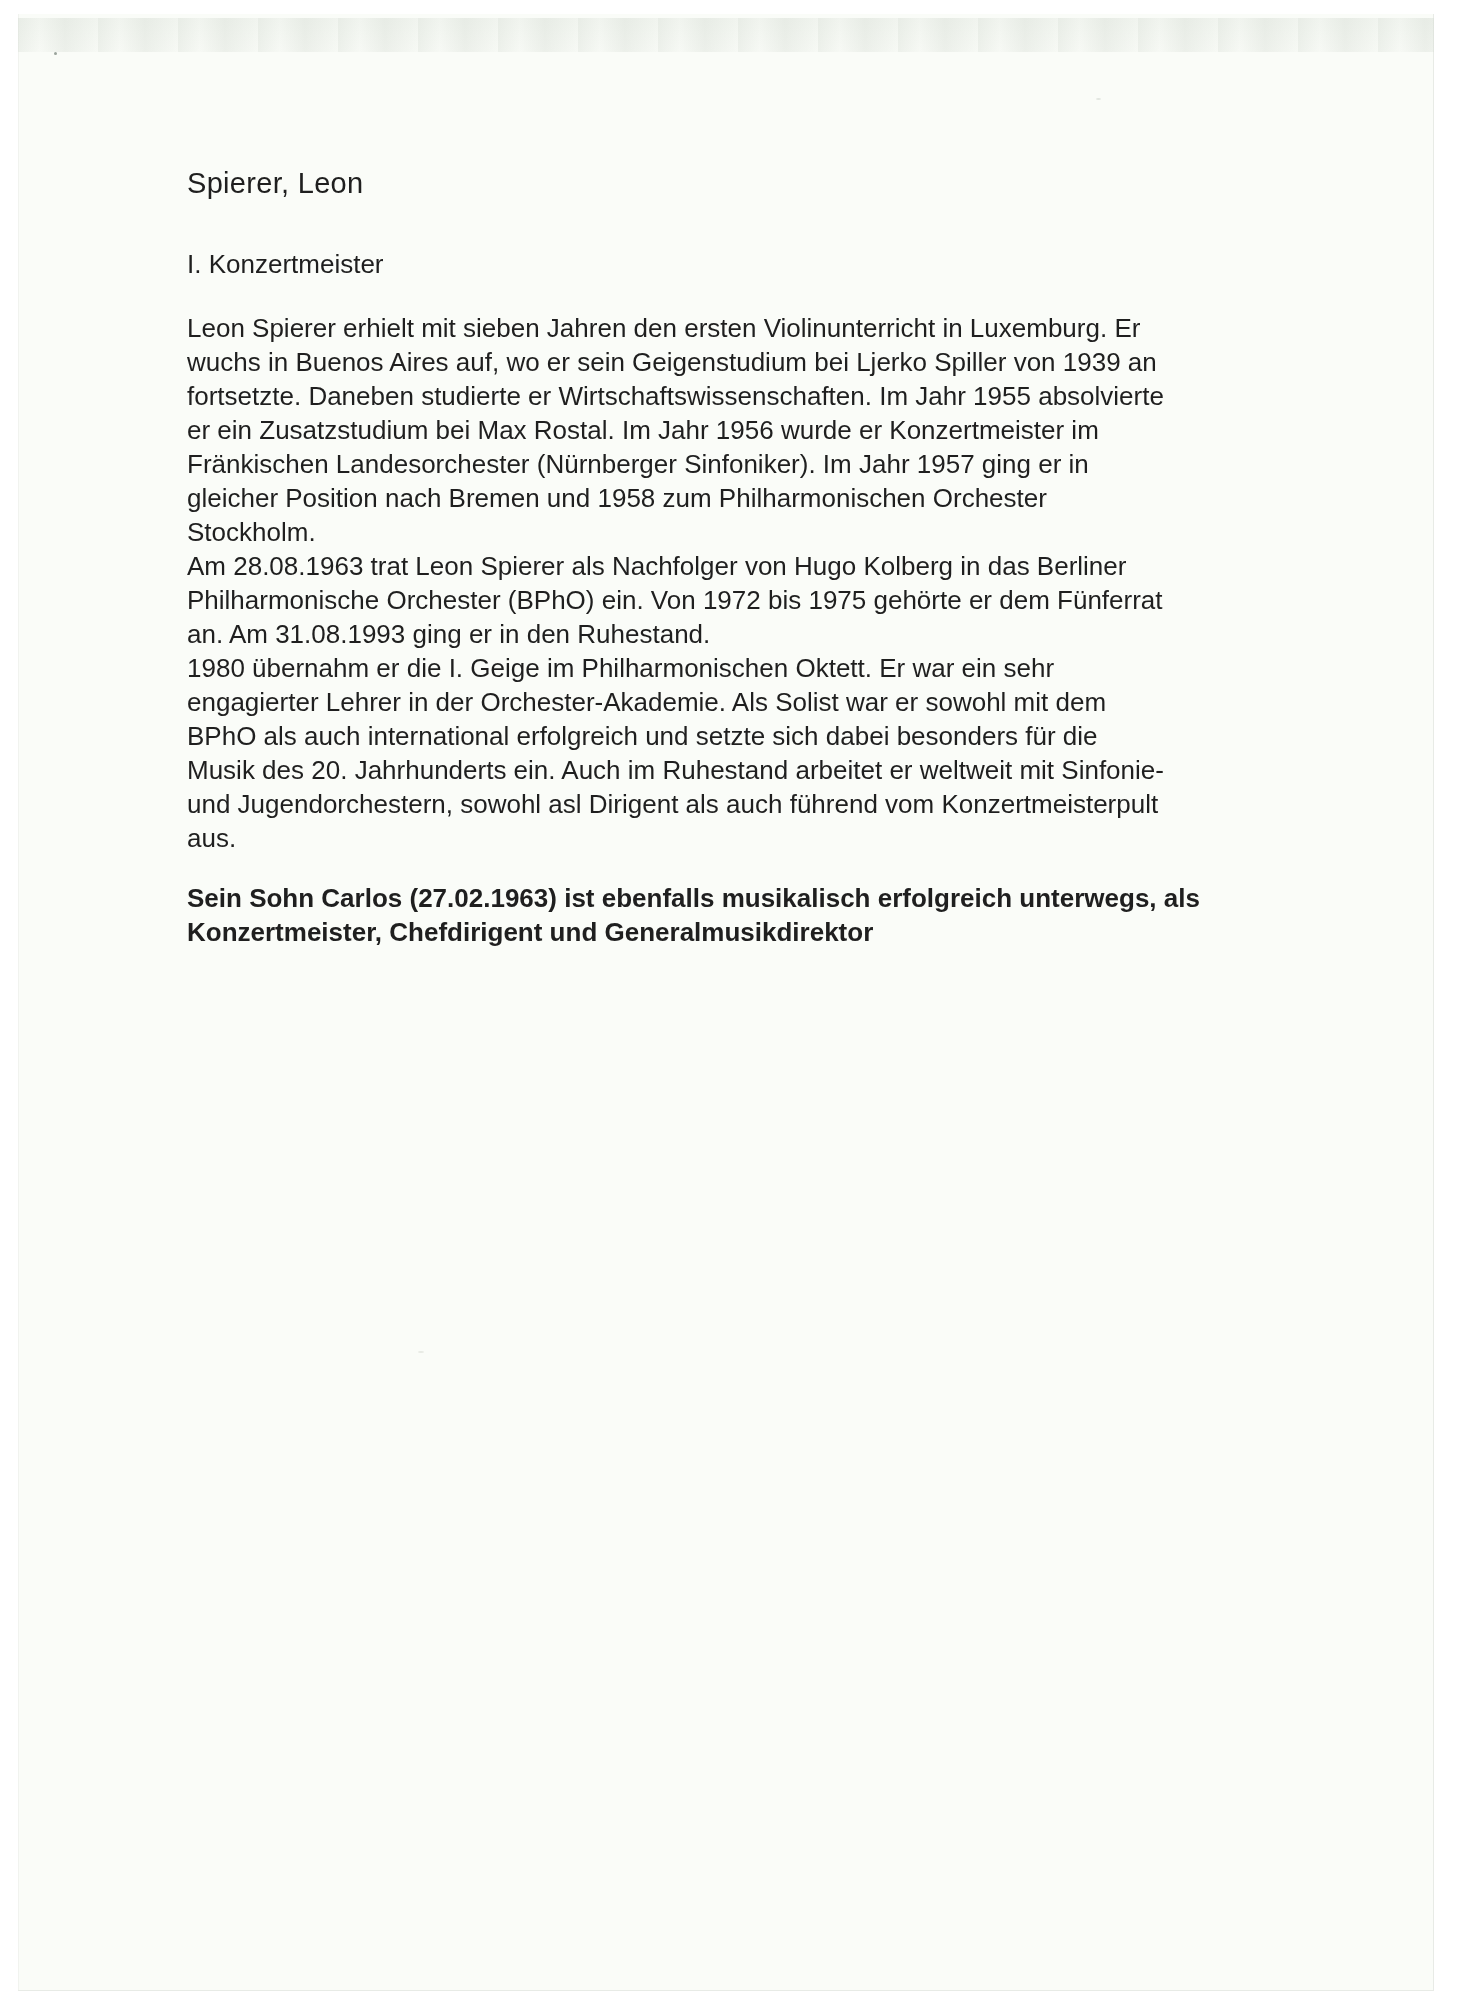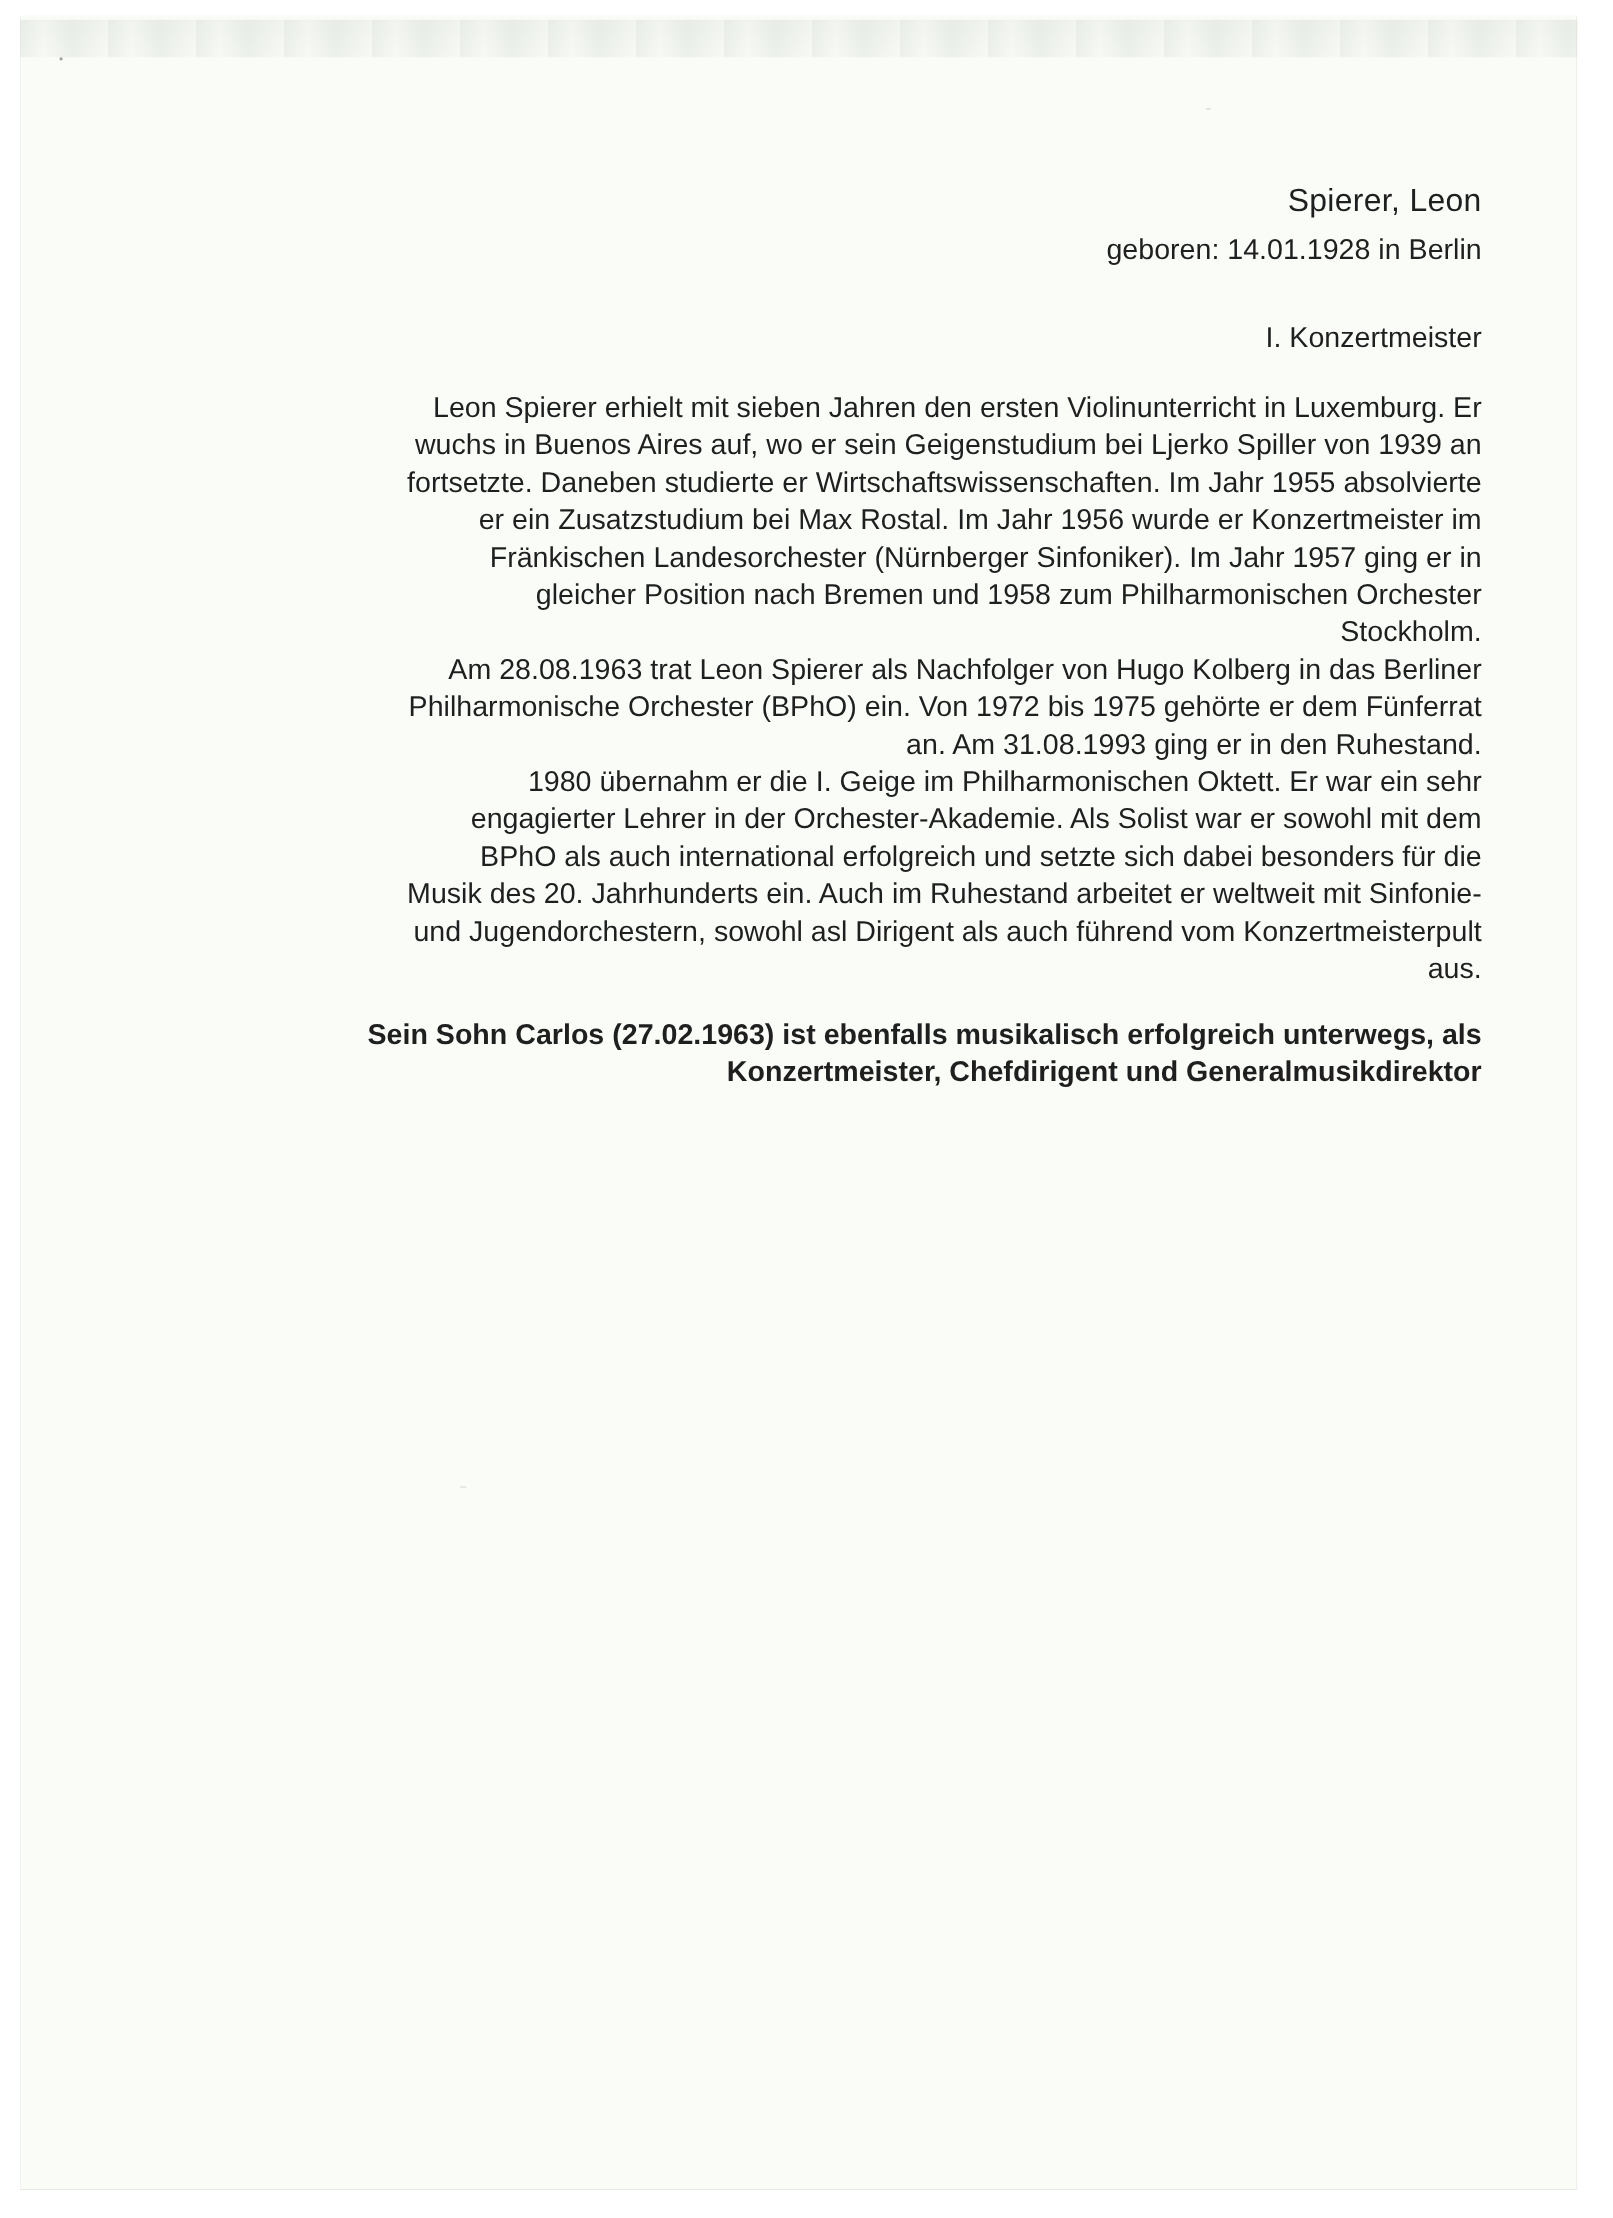--- a/index.html
+++ b/index.html
@@ -7,21 +7,20 @@
     padding: 0;
     background: #ffffff;
   }
   #canvas {
     position: relative;
     width: 1466px;
     height: 2016px;
     background: #ffffff;
     overflow: hidden;
     font-family: "Liberation Sans", sans-serif;
-    text-align: right;
   }
   
   #paper {
     position: absolute;
     left: 18px;
     top: 14px;
     width: 1416px;
     height: 1977px;
     background: #fafcf8;
     box-shadow: inset -1px 0 0 #e8ebe6, inset 0 -1px 0 #e8ebe6, inset 1px 0 0 #f1f3ef;
@@ -85,21 +84,20 @@
 </head>
 <body>
 
 <div id="canvas">
   <div id="paper">
     <div id="top-texture"></div>
 
     <div id="text-column">
       <div class="name">Spierer, Leon</div>
 
-      <div class="sub">geboren: 14.01.1928 in Berlin</div>
 
       <div class="role">I. Konzertmeister</div>
 
       <div class="para bio">Leon Spierer erhielt mit sieben Jahren den ersten Violinunterricht in Luxemburg. Er
 wuchs in Buenos Aires auf, wo er sein Geigenstudium bei Ljerko Spiller von 1939 an
 fortsetzte. Daneben studierte er Wirtschaftswissenschaften. Im Jahr 1955 absolvierte
 er ein Zusatzstudium bei Max Rostal. Im Jahr 1956 wurde er Konzertmeister im
 Fränkischen Landesorchester (Nürnberger Sinfoniker). Im Jahr 1957 ging er in
 gleicher Position nach Bremen und 1958 zum Philharmonischen Orchester
 Stockholm.

